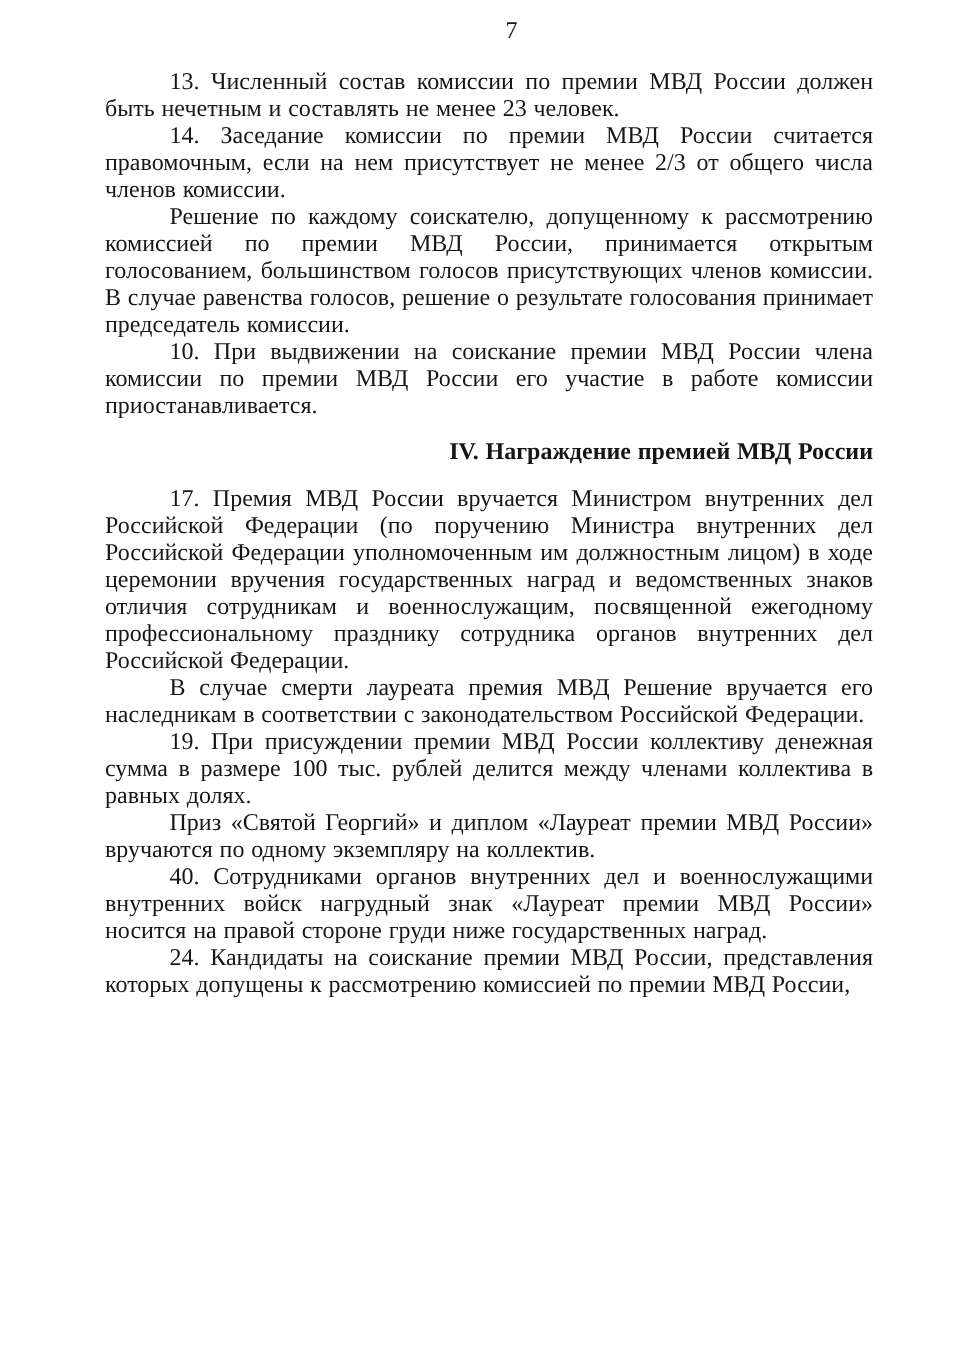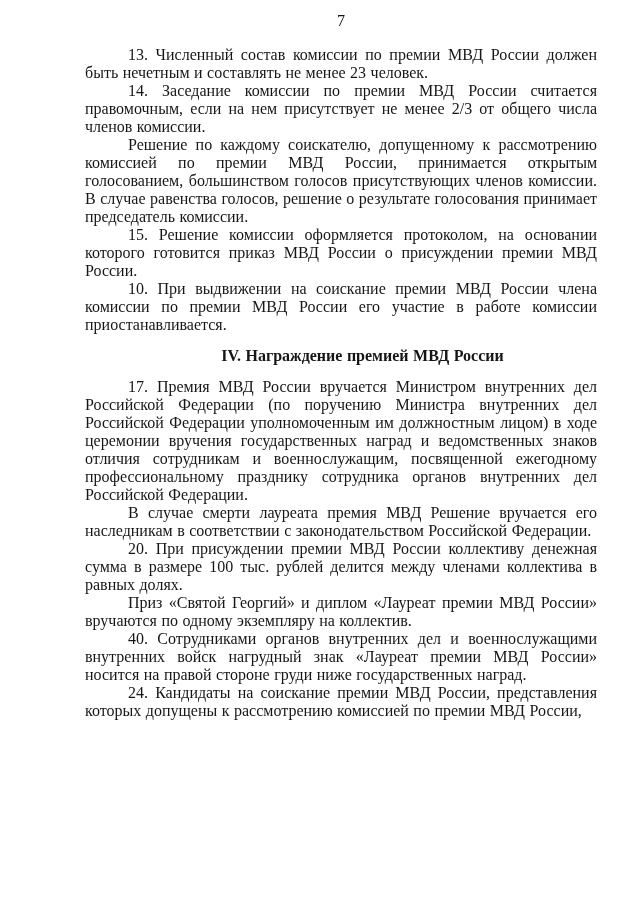--- a/index.html
+++ b/index.html
@@ -21,49 +21,48 @@
     top: 12px;
     left: 85px;
     width: 512px;
     text-align: center;
     font-size: 16px;
     line-height: 18px;
   }
   .content {
     position: absolute;
     top: 46px;
-    left: 85px;
+    left: 70px;
     width: 512px;
   }
   .content p {
     margin: 0;
     font-size: 16px;
     line-height: 18px;
     text-align: justify;
     text-indent: 43px;
     word-spacing: 0.5px;
   }
   .content p.heading {
     font-weight: bold;
-    text-align: center;
+    text-align: right;
     margin: 13px 0 13px 0;
   }
 </style>
 </head>
 <body>
 
 <div class="page">
   <div class="page-number">7</div>
   <div class="content">
     <p>13. Численный состав комиссии по премии МВД России должен быть нечетным и составлять не менее 23 человек.</p>
     <p>14. Заседание комиссии по премии МВД России считается правомочным, если на нем присутствует не менее 2/3 от общего числа членов комиссии.</p>
     <p>Решение по каждому соискателю, допущенному к рассмотрению комиссией по премии МВД России, принимается открытым голосованием, большинством голосов присутствующих членов комиссии. В случае равенства голосов, решение о результате голосования принимает председатель комиссии.</p>
-    <p>15. Решение комиссии оформляется протоколом, на основании которого готовится приказ МВД России о присуждении премии МВД России.</p>
     <p>10. При выдвижении на соискание премии МВД России члена комиссии по премии МВД России его участие в работе комиссии приостанавливается.</p>
     <p class="heading">IV. Награждение премией МВД России</p>
     <p>17. Премия МВД России вручается Министром внутренних дел Российской Федерации (по поручению Министра внутренних дел Российской Федерации уполномоченным им должностным лицом) в ходе церемонии вручения государственных наград и ведомственных знаков отличия сотрудникам и военнослужащим, посвященной ежегодному профессиональному празднику сотрудника органов внутренних дел Российской Федерации.</p>
     <p>В случае смерти лауреата премия МВД Решение вручается его наследникам в соответствии с законодательством Российской Федерации.</p>
-    <p>20. При присуждении премии МВД России коллективу денежная сумма в размере 100 тыс. рублей делится между членами коллектива в равных долях.</p>
+    <p>19. При присуждении премии МВД России коллективу денежная сумма в размере 100 тыс. рублей делится между членами коллектива в равных долях.</p>
     <p>Приз «Святой Георгий» и диплом «Лауреат премии МВД России» вручаются по одному экземпляру на коллектив.</p>
     <p>40. Сотрудниками органов внутренних дел и военнослужащими внутренних войск нагрудный знак «Лауреат премии МВД России» носится на правой стороне груди ниже государственных наград.</p>
     <p>24. Кандидаты на соискание премии МВД России, представления которых допущены к рассмотрению комиссией по премии МВД России,</p>
   </div>
 </div>
 
 </body></html>

